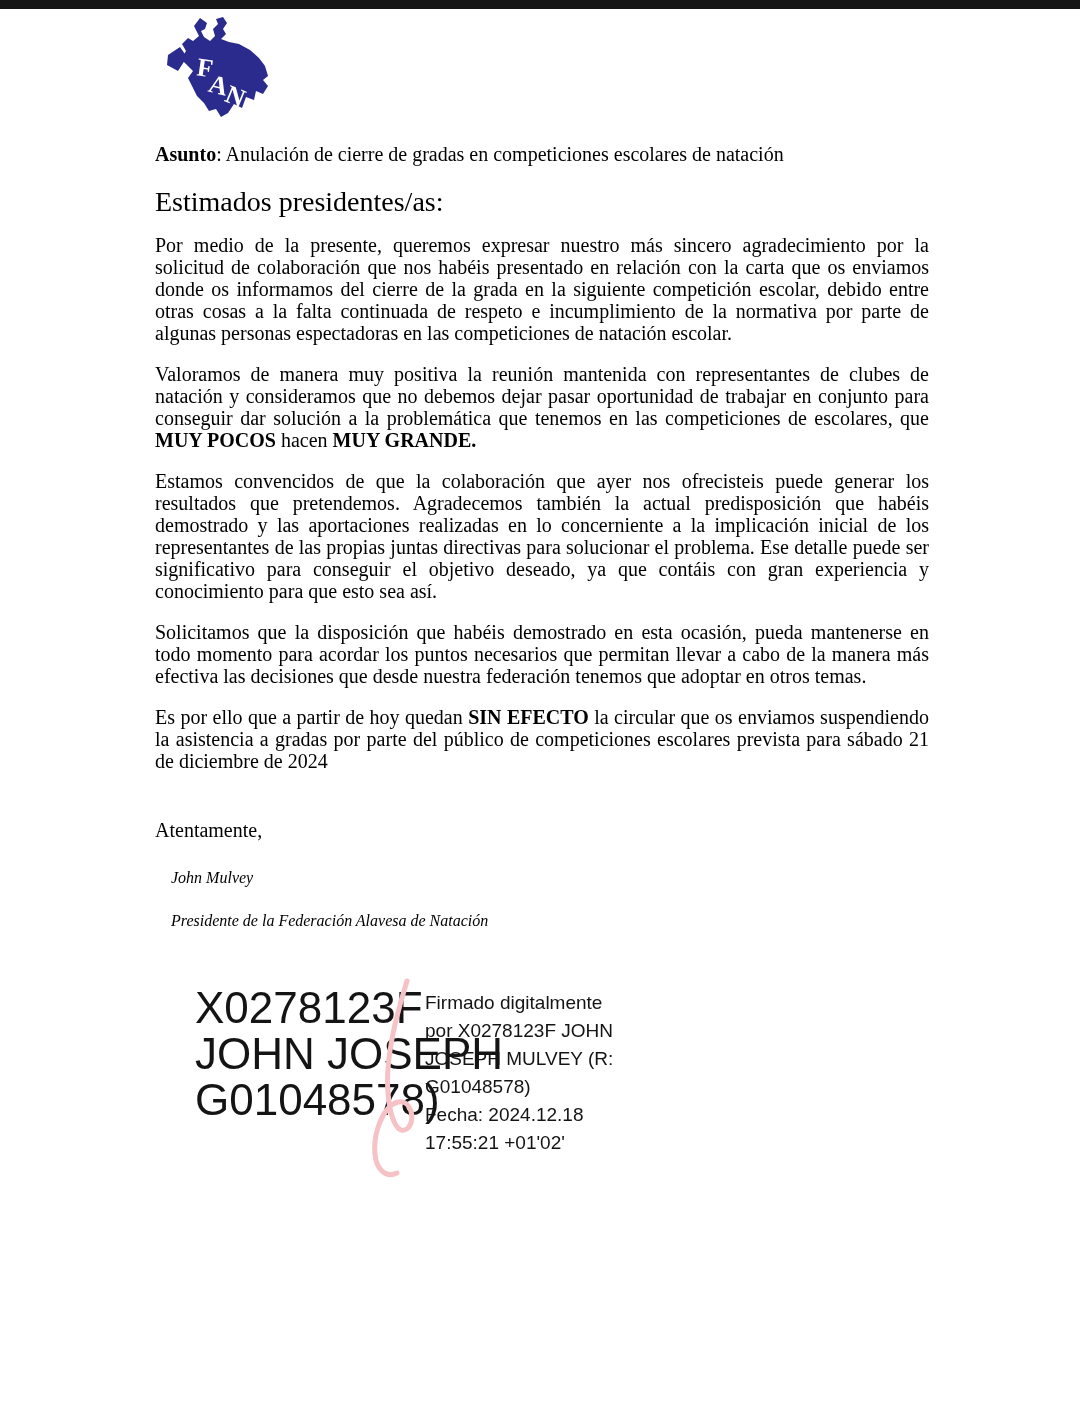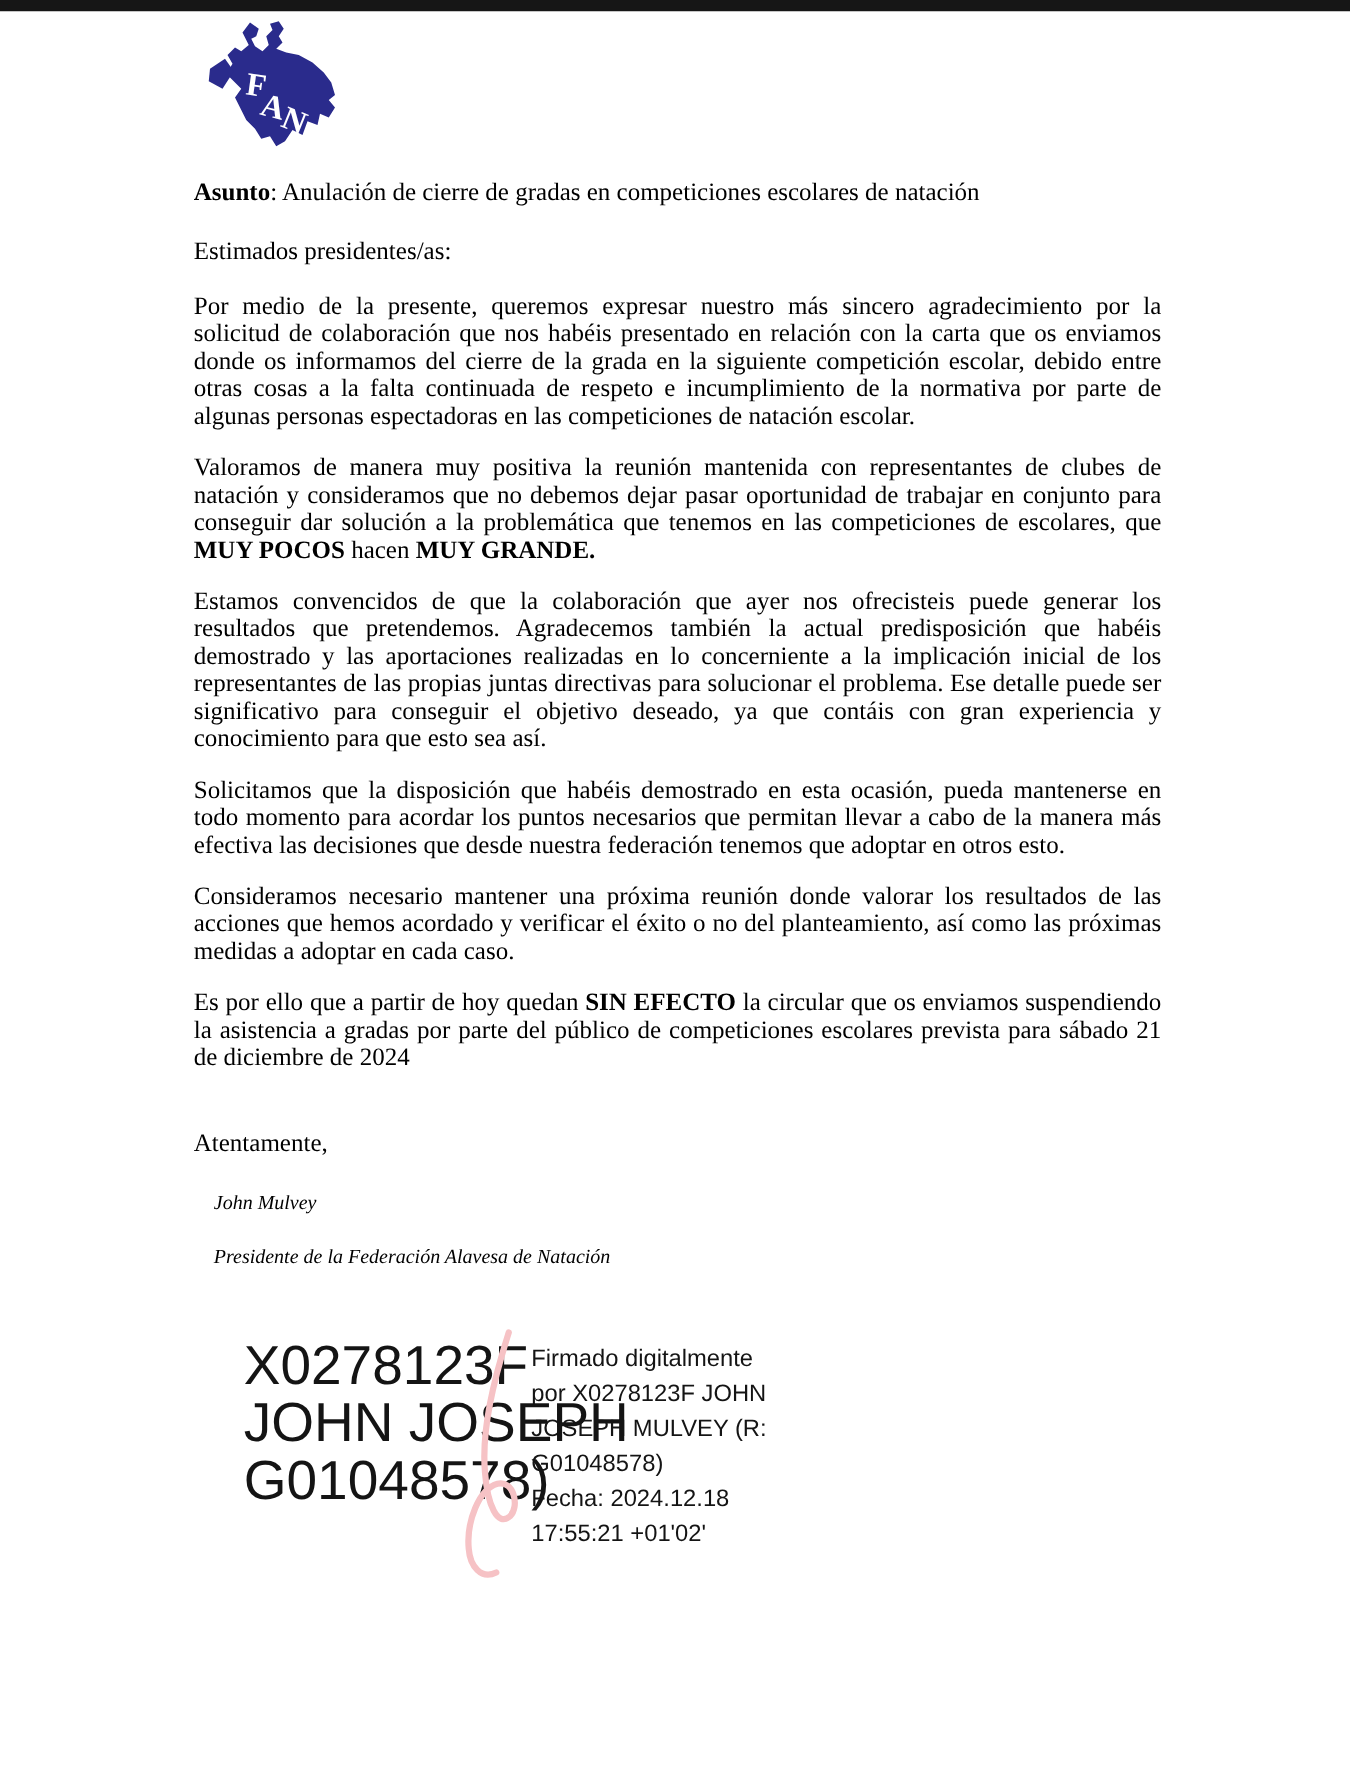--- a/index.html
+++ b/index.html
@@ -5,21 +5,21 @@
   html,body{margin:0;padding:0;}
   body{
     width:1080px;height:1421px;background:#ffffff;position:relative;
     font-family:"Liberation Serif", serif;color:#000;overflow:hidden;
   }
   .top-bar{position:absolute;top:0;left:0;width:1080px;height:9px;background:#161616;}
   .content{position:absolute;left:155px;top:9px;width:774px;}
   .logo{margin-top:5px;width:126px;height:104px;}
   .subject{margin:23px 0 19px 0;font-size:20px;line-height:27.5px;}
   .subject strong{font-weight:bold;text-align:center;}
-  .salutation{margin:0 0 19px 0;font-size:20px;line-height:27.5px;}
+  .salutation{margin:0 0 19px 0;font-size:28px;line-height:27.5px;}
   .para{margin:12px 0 19px 0;font-size:20px;line-height:22px;text-align:justify;}
   .para strong{font-weight:bold;}
   .closing{margin:45px 0 19px 0;font-size:20px;line-height:27.5px;}
   .signer{margin:16px;font-size:16px;line-height:27.5px;font-style:italic;}
   .sig-block{position:relative;margin-top:50px;height:240px;}
   .sig-cert{
     position:absolute;left:40px;top:0;
     font-family:"Liberation Sans", sans-serif;font-size:44px;line-height:46px;
     color:#141414;white-space:nowrap;
   }
@@ -50,23 +50,22 @@
   <p class="subject"><strong>Asunto</strong><span>: Anulación de cierre de gradas en competiciones escolares de natación</span></p>
 
   <p class="salutation">Estimados presidentes/as:</p>
 
   <p class="para">Por medio de la presente, queremos expresar nuestro más sincero agradecimiento por la solicitud de colaboración que nos habéis presentado en relación con la carta que os enviamos donde os informamos del cierre de la grada en la siguiente competición escolar, debido entre otras cosas a la falta continuada de respeto e incumplimiento de la normativa por parte de algunas personas espectadoras en las competiciones de natación escolar.</p>
 
   <p class="para"><span>Valoramos de manera muy positiva la reunión mantenida con representantes de clubes de natación y consideramos que no debemos dejar pasar oportunidad de trabajar en conjunto para conseguir dar solución a la problemática que tenemos en las competiciones de escolares, que </span><strong>MUY POCOS</strong><span> hacen </span><strong>MUY GRANDE.</strong></p>
 
   <p class="para">Estamos convencidos de que la colaboración que ayer nos ofrecisteis puede generar los resultados que pretendemos. Agradecemos también la actual predisposición que habéis demostrado y las aportaciones realizadas en lo concerniente a la implicación inicial de los representantes de las propias juntas directivas para solucionar el problema. Ese detalle puede ser significativo para conseguir el objetivo deseado, ya que contáis con gran experiencia y conocimiento para que esto sea así.</p>
 
-  <p class="para">Solicitamos que la disposición que habéis demostrado en esta ocasión, pueda mantenerse en todo momento para acordar los puntos necesarios que permitan llevar a cabo de la manera más efectiva las decisiones que desde nuestra federación tenemos que adoptar en otros esto.</p>
+  <p class="para">Solicitamos que la disposición que habéis demostrado en esta ocasión, pueda mantenerse en todo momento para acordar los puntos necesarios que permitan llevar a cabo de la manera más efectiva las decisiones que desde nuestra federación tenemos que adoptar en otros temas.</p>
 
-  <p class="para">Consideramos necesario mantener una próxima reunión donde valorar los resultados de las acciones que hemos acordado y verificar el éxito o no del planteamiento, así como las próximas medidas a adoptar en cada caso.</p>
 
   <p class="para"><span>Es por ello que a partir de hoy quedan </span><strong>SIN EFECTO</strong><span> la circular que os enviamos suspendiendo la asistencia a gradas por parte del público de competiciones escolares prevista para sábado 21 de diciembre de 2024</span></p>
 
   <p class="closing">Atentamente,</p>
 
   <p class="signer">John Mulvey</p>
   <p class="signer">Presidente de la Federación Alavesa de Natación</p>
 
   <div class="sig-block">
     <div class="sig-cert">

